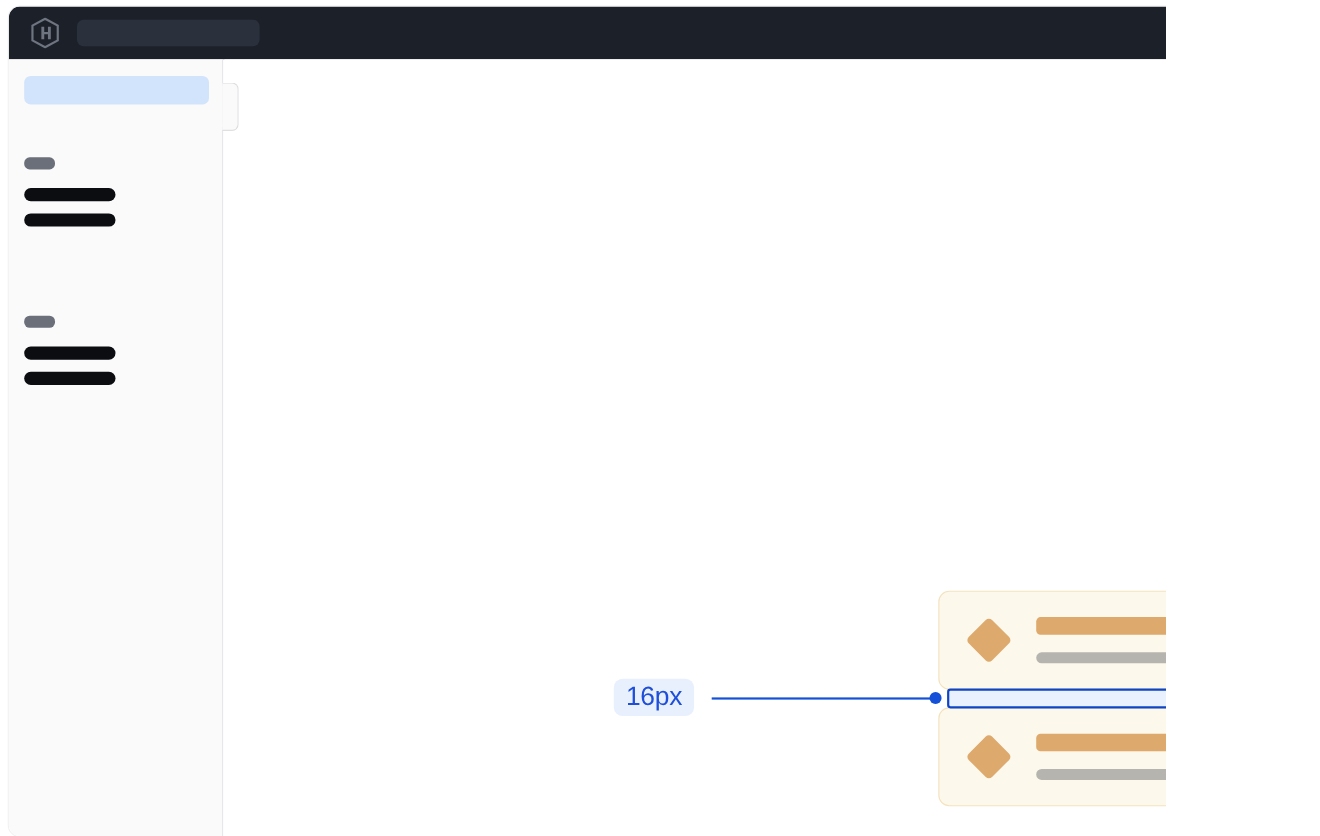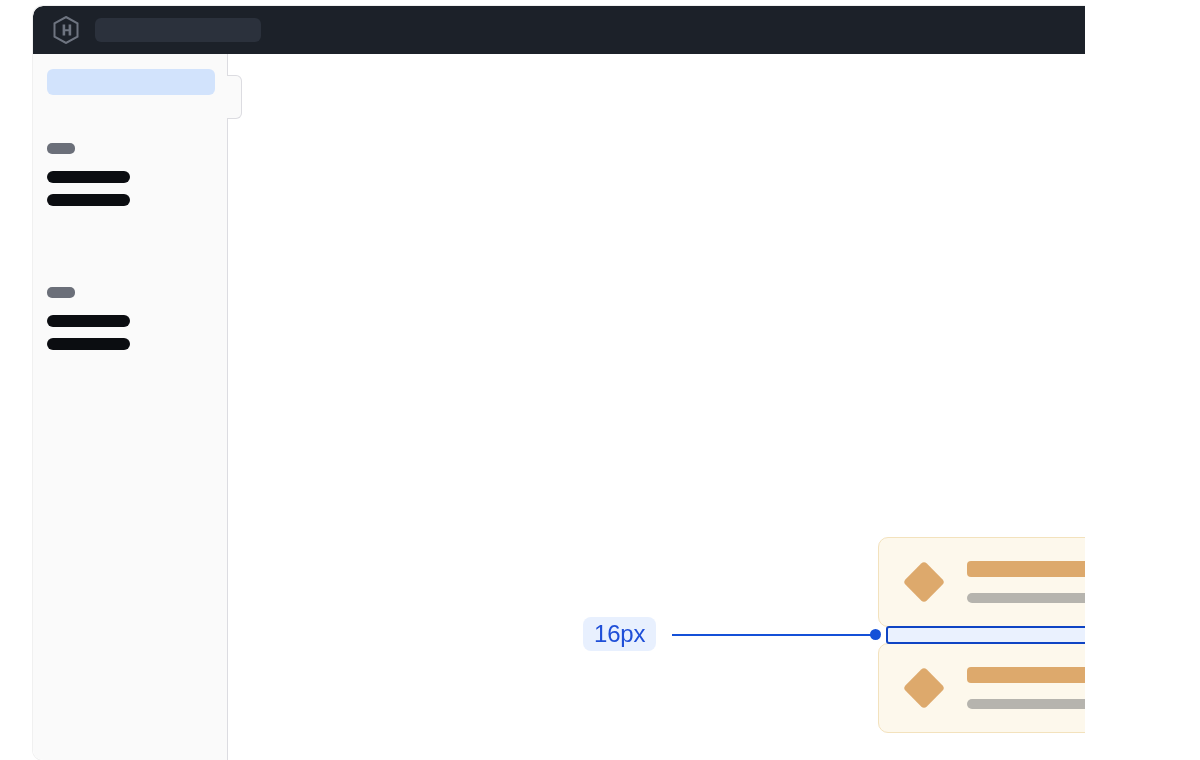--- a/index.html
+++ b/index.html
@@ -8,21 +8,20 @@
     background: #ffffff;
     font-family: "Liberation Sans", sans-serif;
   }
 
   #app-window {
     position: relative;
     width: 1060px;
     height: 760px;
     overflow: hidden;
     background: #ffffff;
-    margin-left: 25px;
   }
 
   
   .window-frame {
     position: absolute;
     left: 8px;
     top: 6px;
     width: 1192px;
     height: 754px;
     background: #ffffff;

